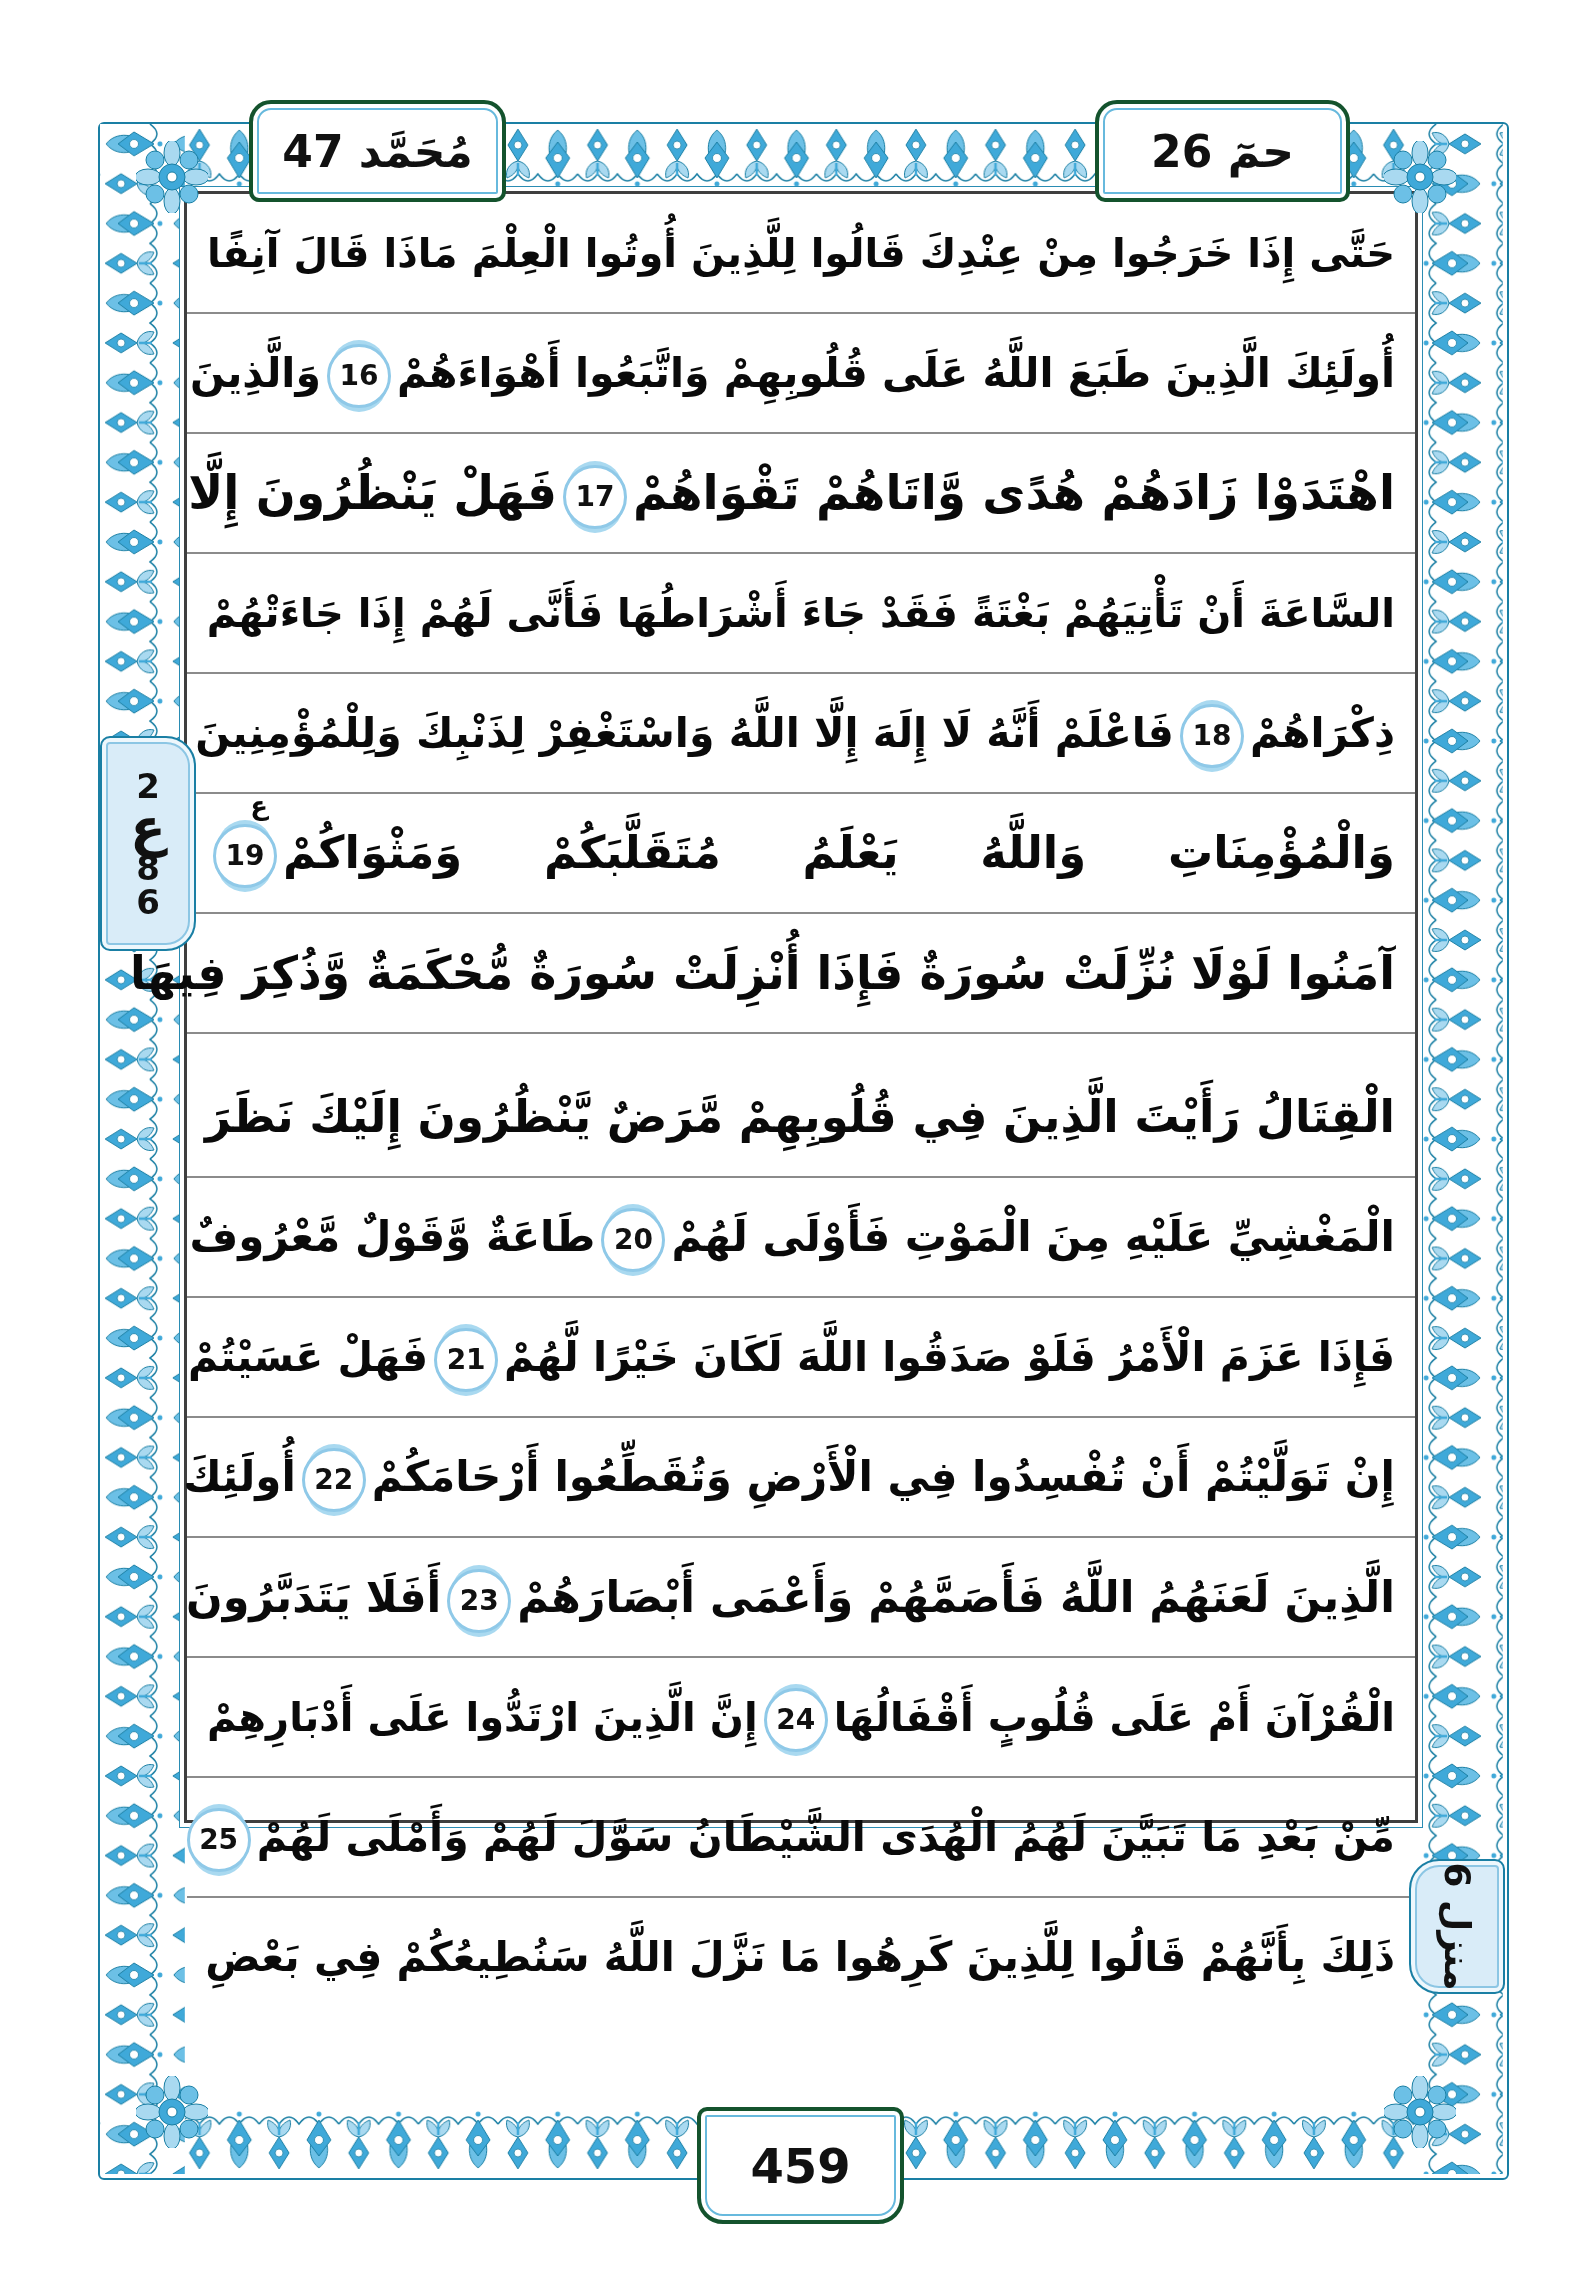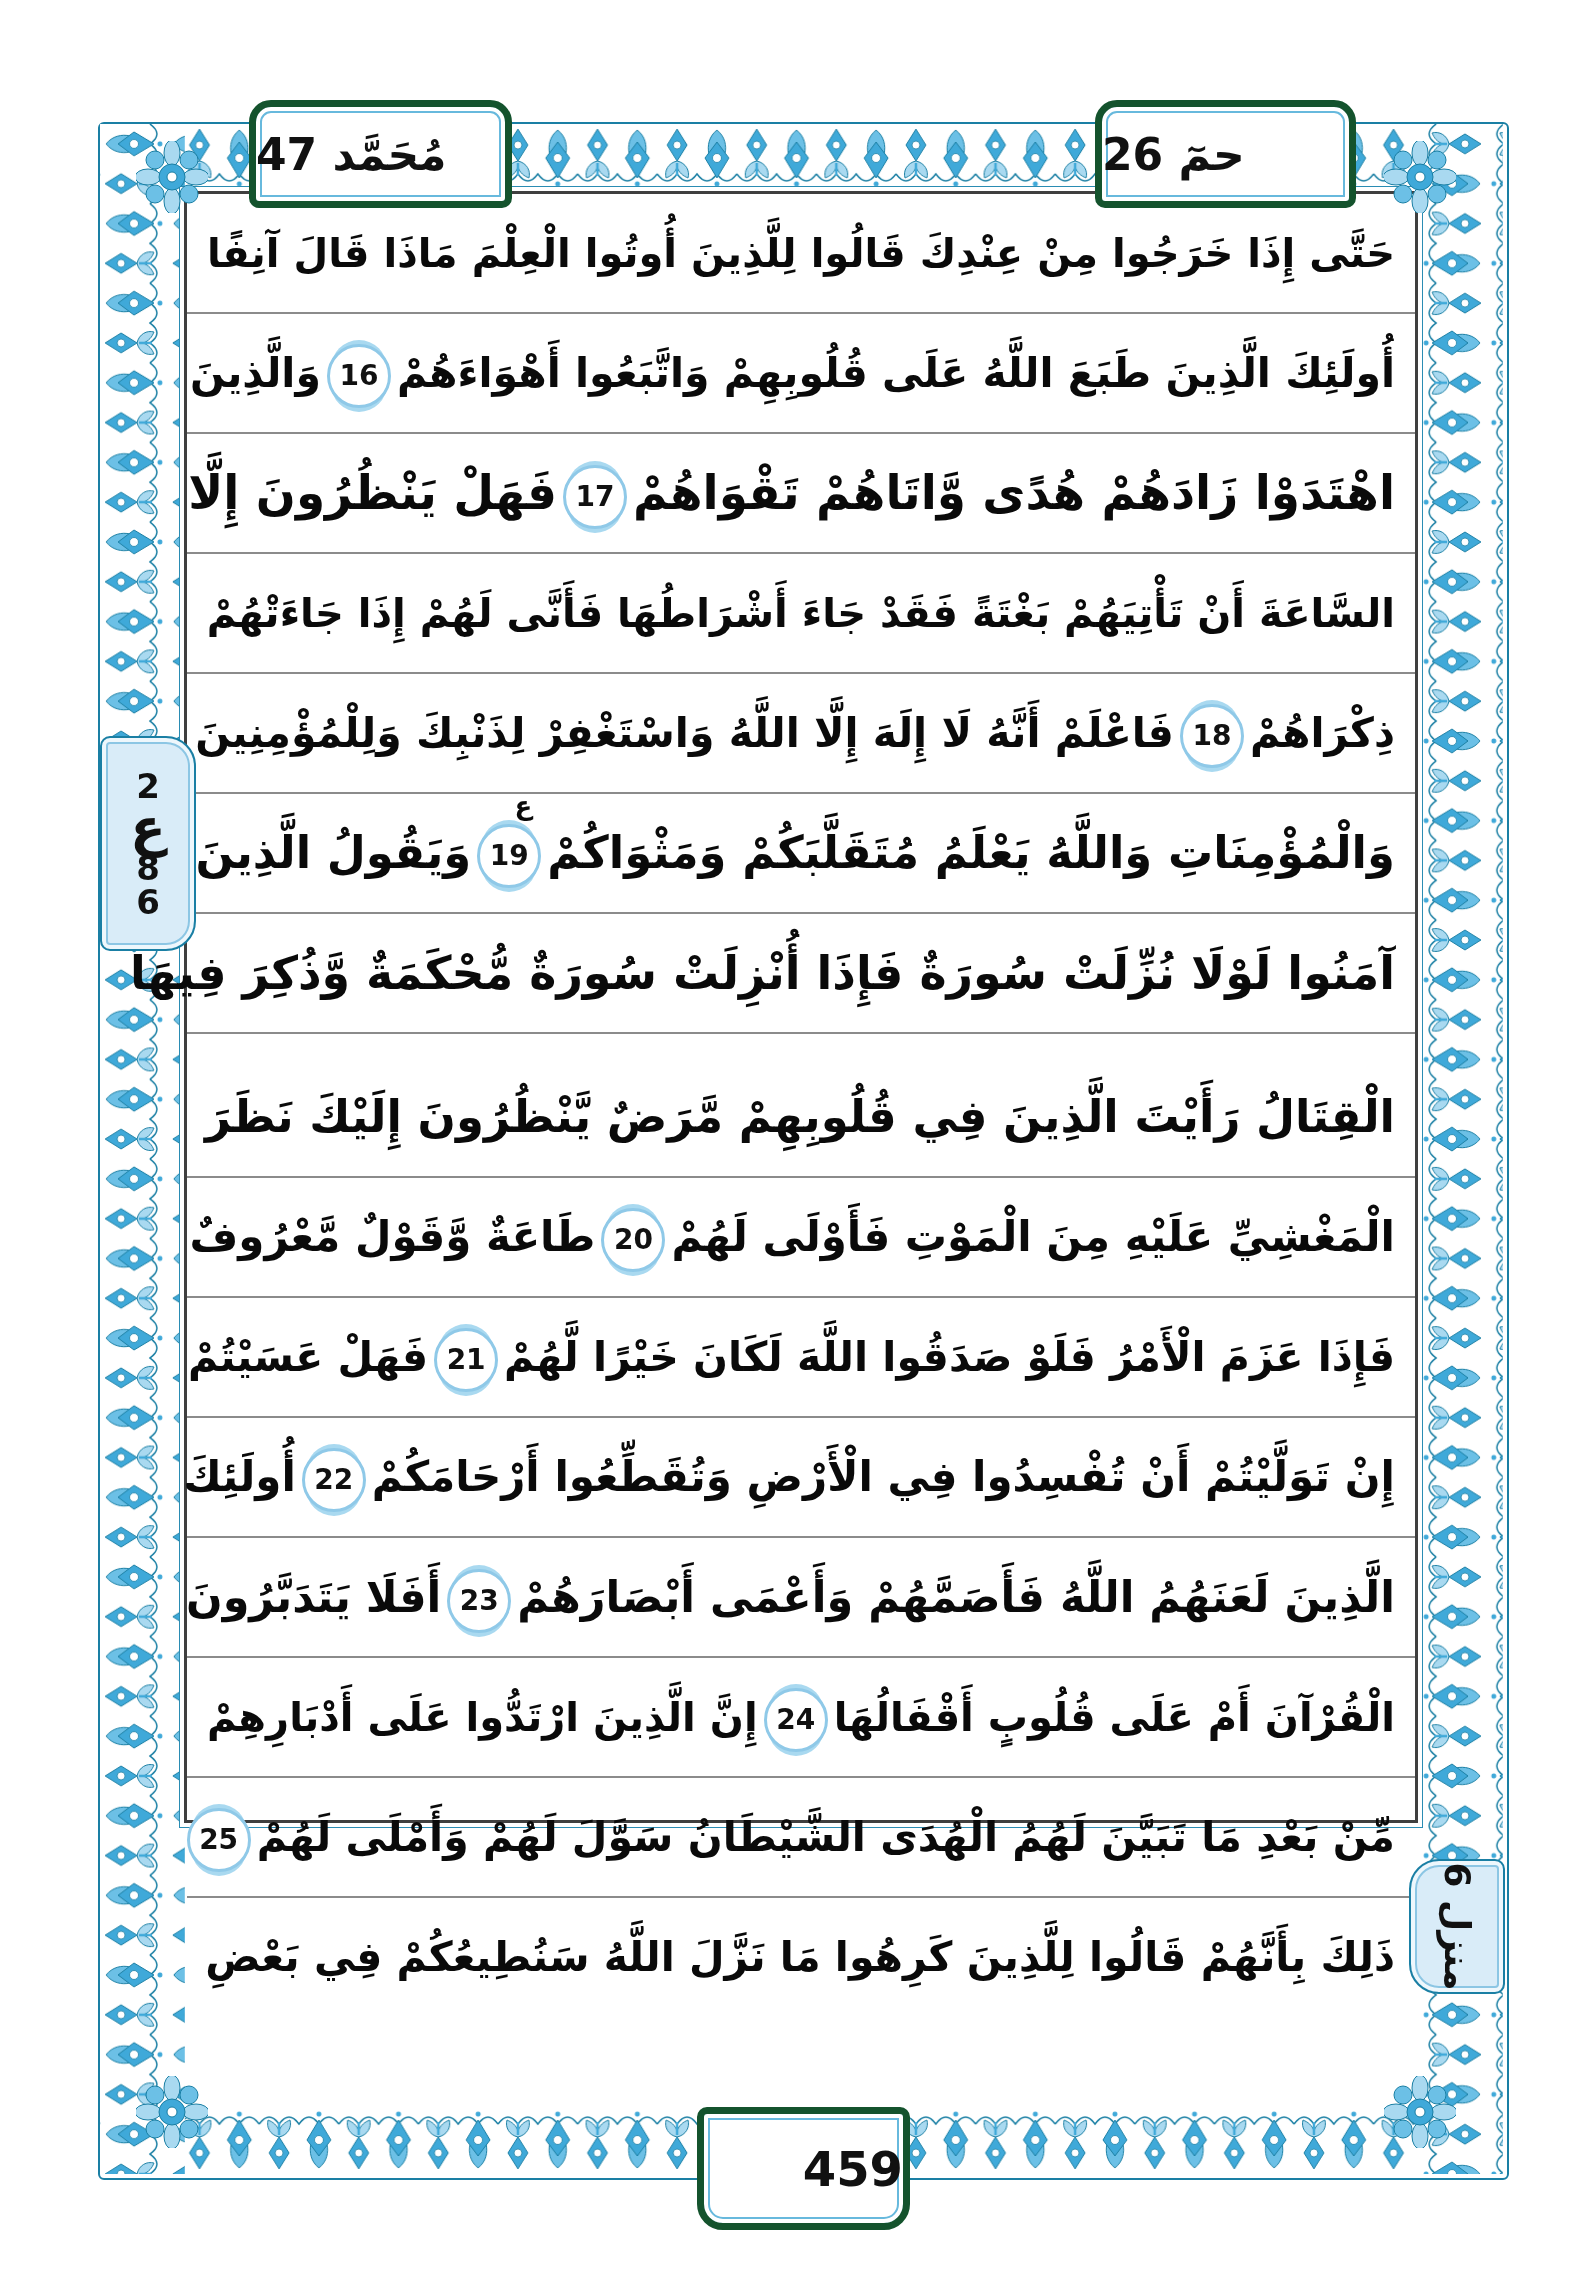--- a/index.html
+++ b/index.html
@@ -10,22 +10,22 @@
   
   .band{position:absolute;z-index:1;}
   .frame-outline{
     position:absolute;left:98px;top:122px;width:1407px;height:2054px;
     border:2px solid #1a7fa4;border-radius:6px;z-index:0;
   }
   .corner{position:absolute;z-index:3;}
   
   .tab{
     position:absolute;z-index:4;background:#ffffff;
-    border:7px solid #14532d;box-shadow:inset 0 0 0 4px #ffffff,inset 0 0 0 6px #67b9dd;
-    display:flex;align-items:center;justify-content:flex-end;
+    border:4px solid #14532d;box-shadow:inset 0 0 0 4px #ffffff,inset 0 0 0 6px #67b9dd;
+    display:flex;align-items:center;justify-content:center;
   }
   .tab.header-tab{
     top:100px;height:94px;border-radius:22px 22px 10px 10px;
     font-size:44px;font-weight:700;color:#111;direction:rtl;
   }
   #surah-tab{left:249px;width:249px;}
   #juz-tab{left:1095px;width:247px;}
   
   .side-tab{
     position:absolute;z-index:4;background:#d9ecf8;
@@ -240,21 +240,21 @@
   <div class="tab" id="page-tab">
     <span>459</span>
   </div>
 
   <div class="text-box" id="lines">
       <div class="qline" style="font-size: 40px;"><span class="seg">حَتَّى إِذَا خَرَجُوا مِنْ عِنْدِكَ قَالُوا لِلَّذِينَ أُوتُوا الْعِلْمَ مَاذَا قَالَ آنِفًا</span></div>
       <div class="qline" style="font-size: 41px;"><span class="seg">أُولَئِكَ الَّذِينَ طَبَعَ اللَّهُ عَلَى قُلُوبِهِمْ وَاتَّبَعُوا أَهْوَاءَهُمْ</span><span class="verse">16</span><span class="seg">وَالَّذِينَ</span></div>
       <div class="qline" style="font-size: 47px;"><span class="seg">اهْتَدَوْا زَادَهُمْ هُدًى وَّاتَاهُمْ تَقْوَاهُمْ</span><span class="verse">17</span><span class="seg">فَهَلْ يَنْظُرُونَ إِلَّا</span></div>
       <div class="qline" style="font-size: 40px;"><span class="seg">السَّاعَةَ أَنْ تَأْتِيَهُمْ بَغْتَةً فَقَدْ جَاءَ أَشْرَاطُهَا فَأَنَّى لَهُمْ إِذَا جَاءَتْهُمْ</span></div>
       <div class="qline" style="font-size: 41px;"><span class="seg">ذِكْرَاهُمْ</span><span class="verse">18</span><span class="seg">فَاعْلَمْ أَنَّهُ لَا إِلَهَ إِلَّا اللَّهُ وَاسْتَغْفِرْ لِذَنْبِكَ وَلِلْمُؤْمِنِينَ</span></div>
-      <div class="qline" style="font-size: 45px;"><span class="seg">وَالْمُؤْمِنَاتِ وَاللَّهُ يَعْلَمُ مُتَقَلَّبَكُمْ وَمَثْوَاكُمْ</span><span class="verse">19<span class="ruku-mark">ع</span></span><span class="seg">وَيَقُولُ الَّذِينَ</span></div>
+      <div class="qline" style="font-size: 45px;"><span class="seg">وَالْمُؤْمِنَاتِ وَاللَّهُ يَعْلَمُ مُتَقَلَّبَكُمْ وَمَثْوَاكُمْ</span><span class="verse">19<span class="ruku-mark">ع</span></span></div>
       <div class="qline" style="font-size: 46px;"><span class="seg">آمَنُوا لَوْلَا نُزِّلَتْ سُورَةٌ فَإِذَا أُنْزِلَتْ سُورَةٌ مُّحْكَمَةٌ وَّذُكِرَ فِيهَا</span></div>
       <div class="qline" style="font-size: 45px; margin-top: 24px;"><span class="seg">الْقِتَالُ رَأَيْتَ الَّذِينَ فِي قُلُوبِهِمْ مَّرَضٌ يَّنْظُرُونَ إِلَيْكَ نَظَرَ</span></div>
       <div class="qline" style="font-size: 42px;"><span class="seg">الْمَغْشِيِّ عَلَيْهِ مِنَ الْمَوْتِ فَأَوْلَى لَهُمْ</span><span class="verse">20</span><span class="seg">طَاعَةٌ وَّقَوْلٌ مَّعْرُوفٌ</span></div>
       <div class="qline" style="font-size: 41px;"><span class="seg">فَإِذَا عَزَمَ الْأَمْرُ فَلَوْ صَدَقُوا اللَّهَ لَكَانَ خَيْرًا لَّهُمْ</span><span class="verse">21</span><span class="seg">فَهَلْ عَسَيْتُمْ</span></div>
       <div class="qline" style="font-size: 42px;"><span class="seg">إِنْ تَوَلَّيْتُمْ أَنْ تُفْسِدُوا فِي الْأَرْضِ وَتُقَطِّعُوا أَرْحَامَكُمْ</span><span class="verse">22</span><span class="seg">أُولَئِكَ</span></div>
       <div class="qline" style="font-size: 43px;"><span class="seg">الَّذِينَ لَعَنَهُمُ اللَّهُ فَأَصَمَّهُمْ وَأَعْمَى أَبْصَارَهُمْ</span><span class="verse">23</span><span class="seg">أَفَلَا يَتَدَبَّرُونَ</span></div>
       <div class="qline" style="font-size: 40px;"><span class="seg">الْقُرْآنَ أَمْ عَلَى قُلُوبٍ أَقْفَالُهَا</span><span class="verse">24</span><span class="seg">إِنَّ الَّذِينَ ارْتَدُّوا عَلَى أَدْبَارِهِمْ</span></div>
       <div class="qline" style="font-size: 41px;"><span class="seg">مِّنْ بَعْدِ مَا تَبَيَّنَ لَهُمُ الْهُدَى الشَّيْطَانُ سَوَّلَ لَهُمْ وَأَمْلَى لَهُمْ</span><span class="verse">25</span></div>
       <div class="qline" style="font-size: 41px;"><span class="seg">ذَلِكَ بِأَنَّهُمْ قَالُوا لِلَّذِينَ كَرِهُوا مَا نَزَّلَ اللَّهُ سَنُطِيعُكُمْ فِي بَعْضِ</span></div>
     </div>

